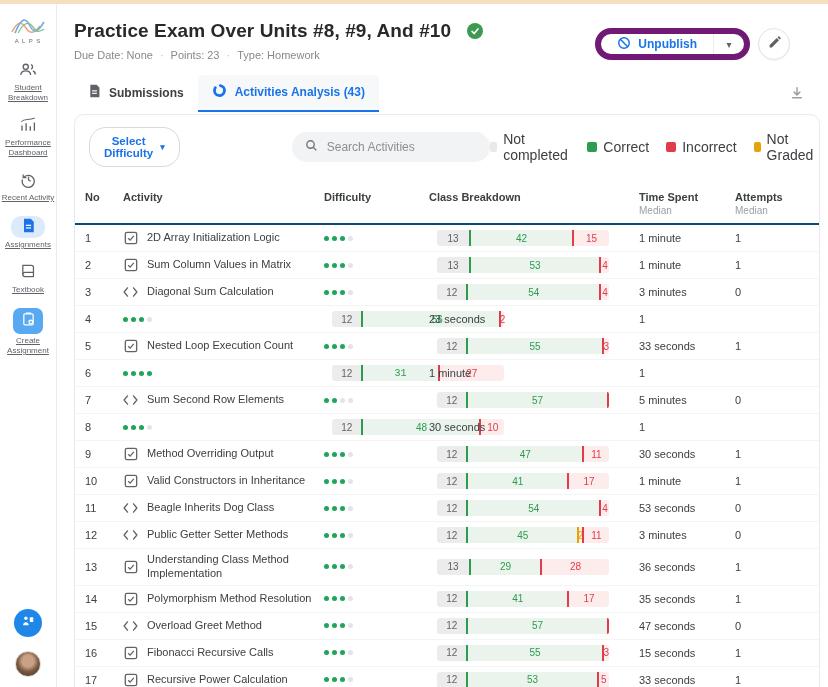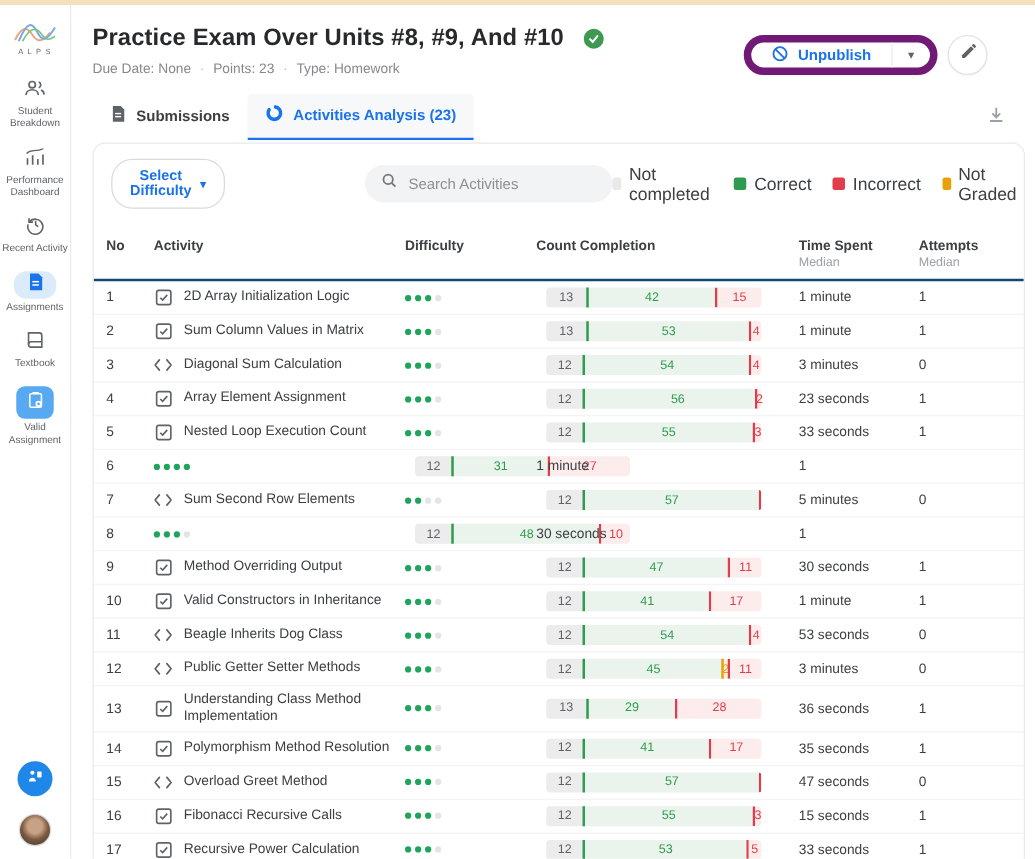--- a/index.html
+++ b/index.html
@@ -9,21 +9,21 @@
   .top-accent { height:4px; background:#f4e0bf; }
 
   
   .sidebar { position:absolute; left:0; top:4px; bottom:0; width:57px;
     border-right:1px solid #ebebeb; background:#fff; display:flex;
     flex-direction:column; align-items:center; padding-top:8px; }
   .logo { text-align:center; margin-bottom:4px; }
   .logo-letters { font-size:6px; letter-spacing:1px; color:#6b6b6b; margin-top:-2px; }
   .side-item { margin-top:13px; width:54px; text-align:center; cursor:pointer; }
   .side-item .ic { display:flex; justify-content:center; align-items:center; height:20px; }
-  .side-item .lbl { font-size:8px; line-height:1.25; color:#5f6368; margin-top:2px; }
+  .side-item .lbl { font-size:8px; line-height:1.25; color:#5f6368; margin-top:2px;text-decoration:underline; }
   .side-item.active .ic { background:#dcebfc; border-radius:10px; width:34px; height:22px; margin:0 auto; }
   .create-btn { width:30px; height:26px; background:#57a9f2; border-radius:7px;
     display:flex; align-items:center; justify-content:center; margin:0 auto; }
   .side-bottom { margin-top:auto; margin-bottom:10px; display:flex; flex-direction:column; align-items:center; gap:14px; }
   .help-circle { width:28px; height:28px; border-radius:50%; background:#1f87e8;
     display:flex; align-items:center; justify-content:center; cursor:pointer; }
   .avatar { width:26px; height:26px; border-radius:50%;
     background:radial-gradient(circle at 50% 38%, #c9a184 0 30%, #7a5a42 55%, #3e2f24 100%);
     border:1px solid #d9d9d9; cursor:pointer; }
 
@@ -169,21 +169,21 @@
     <div class="side-item">
       <div class="create-btn">
         <span>
           <svg width="13" height="14" viewBox="0 0 16 18" fill="none" stroke="#fff" stroke-width="1.6">
             <rect x="2" y="2.5" width="12" height="14" rx="1.5"></rect>
             <path d="M5.5 2.5V1.5h5v1"></path>
             <circle cx="11" cy="13" r="3.2" fill="#fff" stroke="none"></circle>
             <path d="M11 11.5v3M9.5 13h3" stroke="#57a9f2" stroke-width="1.4"></path>
           </svg></span>
       </div>
-      <div class="lbl">Valid Assignment</div>
+      <div class="lbl">Create Assignment</div>
     </div>
 
     <div class="side-bottom">
       <div class="help-circle">
         <span>
           <svg width="14" height="14" viewBox="0 0 20 20" fill="#fff">
             <circle cx="7" cy="6" r="2.4"></circle>
             <path d="M3 16c0-2.6 1.8-4.2 4-4.2s4 1.6 4 4.2z"></path>
             <rect x="12.5" y="4.5" width="5" height="7" rx="0.8"></rect>
           </svg></span>
@@ -239,21 +239,21 @@
             <rect x="4.5" y="9" width="7" height="1.6" fill="#fff"></rect>
             <rect x="4.5" y="12.5" width="7" height="1.6" fill="#fff"></rect>
           </svg></span>
         <span>Submissions</span>
       </div>
       <div class="tab active">
         <span>
           <svg width="15" height="15" viewBox="0 0 24 24">
             <circle cx="12" cy="12" r="8" fill="none" stroke="#1a73e8" stroke-width="4.5" stroke-dasharray="40 11" stroke-linecap="round" transform="rotate(-80 12 12)"></circle>
           </svg></span>
-        <span>Activities Analysis (23)</span>
+        <span>Activities Analysis (43)</span>
       </div>
       <div class="download-btn">
         <svg width="14" height="14" viewBox="0 0 16 16" fill="none" stroke="#9aa0a6" stroke-width="1.7" stroke-linecap="round">
           <path d="M8 2v8M4.8 7 8 10.2 11.2 7"></path>
             <path d="M3 13.5h10"></path>
         </svg>
       </div>
     </div>
 
     <div class="panel">
@@ -287,21 +287,21 @@
               <span class="legend-sq" style="background: rgb(231, 161, 11);"></span>
               <span>Not Graded</span>
             </div>
           </div>
       </div>
 
       <div class="grid thead">
         <div>No</div>
         <div>Activity</div>
         <div>Difficulty</div>
-        <div>Count Completion</div>
+        <div>Class Breakdown</div>
         <div>
           <div>Time Spent</div>
           <div class="sub">Median</div>
         </div>
         <div>
           <div>Attempts</div>
           <div class="sub">Median</div>
         </div>
       </div>
 
@@ -387,29 +387,20 @@
                 <div class="seg seg-nc" style="width: 17.1429%;">12</div>
                 <div class="seg seg-c" style="width: 77.1429%;">54</div>
                 <div class="seg seg-i" style="width: 5.71429%;">4</div>
               </div>
             </div>
             <div>3 minutes</div>
             <div>0</div>
           </div>
           <div class="grid trow">
             <div>4</div>
-            <div class="c-act">
-              <span class="aicon">
-                <svg width="14" height="14" viewBox="0 0 16 16" fill="none" stroke="#5f6368" stroke-width="1.5">
-                  <rect x="1.5" y="1.5" width="13" height="13" rx="2"></rect>
-                  <path d="M4.8 8.2 7 10.4l4.2-4.8"></path>
-                </svg>
-              </span>
-              <span>Array Element Assignment</span>
-            </div>
             <div>
               <div class="dots">
                 <span class="dot on"></span>
                 <span class="dot on"></span>
                 <span class="dot on"></span>
                 <span class="dot off"></span>
               </div>
             </div>
             <div>
               <div class="bar">
@@ -456,21 +447,21 @@
               <div class="dots">
                 <span class="dot on"></span>
                 <span class="dot on"></span>
                 <span class="dot on"></span>
                 <span class="dot on"></span>
               </div>
             </div>
             <div>
               <div class="bar">
                 <div class="seg seg-nc" style="width: 17.1429%;">12</div>
-                <div class="seg seg-c" style="width: 44.2857%;">31</div>
+                <div class="seg seg-c" style="width: 44.2857%; font-family: Liberation Mono, monospace;">31</div>
                 <div class="seg seg-i" style="width: 38.5714%;">27</div>
               </div>
             </div>
             <div>1 minute</div>
             <div>1</div>
           </div>
           <div class="grid trow">
             <div>7</div>
             <div class="c-act">
               <span class="aicon">

